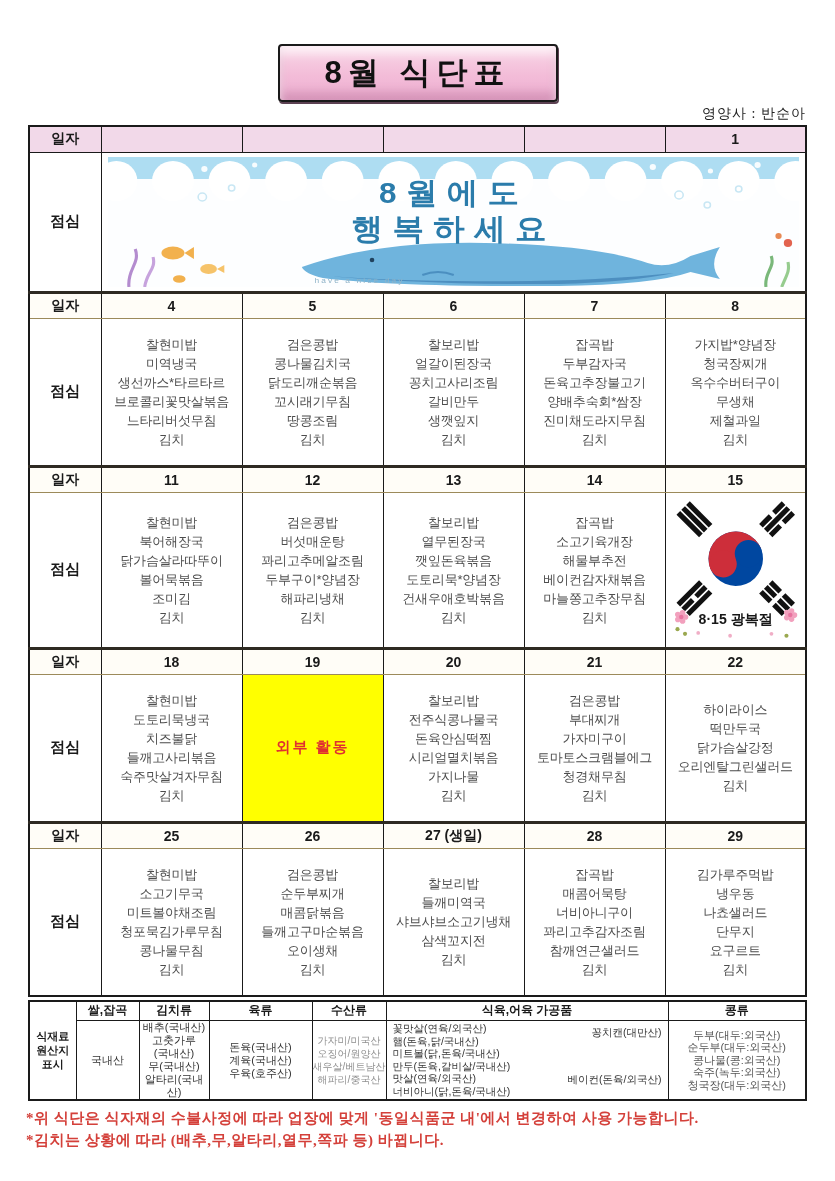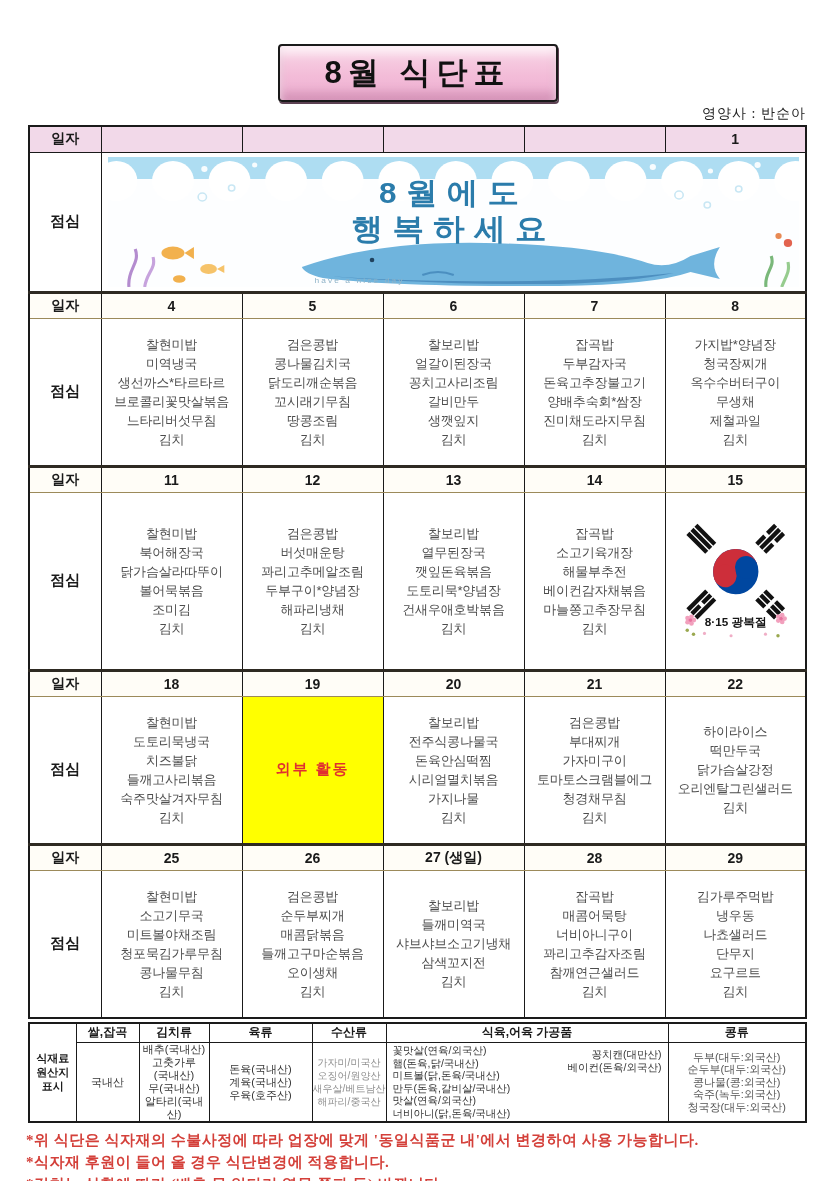--- a/index.html
+++ b/index.html
@@ -29,37 +29,37 @@
   tr.date-row td { height:26px; font-size:14px; font-weight:600; }
   tr.date-row.pink td { background:#f2d9e9; }
   tr.date-row.cream td { background:#fffdf7; border-top:3px solid #2e2a22; border-bottom:1px solid #9c8a5a; }
   td.row-label { font-size:15px; font-weight:bold; background:#ffffff; }
   tr.lunch-row td.menu-cell { height:142px; background:#ffffff; padding:16px 1px; }
   .menu-item { font-size:13px; line-height:19px; color:#4d4d4d; letter-spacing:-0.2px; white-space:nowrap; }
   td.banner-cell { padding:1px 6px; background:#ffffff; height:140px; }
   .banner { width:100%; height:130px; position:relative; }
   .banner svg { width:100%; height:100%; display:block; }
   td.activity-cell { background:#ffff00; color:#e03030; font-size:15px; font-weight:bold; letter-spacing:2px; }
-  td.flag-cell { padding:15px; background:#ffffff; }
+  td.flag-cell { padding:4px; background:#ffffff; }
   .flag-cell svg { width:100%; height:146px; display:block; }
 
   table.origin-table {
     width:777px; margin:3px auto 0 auto; border-collapse:collapse; table-layout:fixed;
     border:2px solid #1a1a1a;
   }
   table.origin-table td { border:1px solid #1a1a1a; vertical-align:middle; background:#fff; }
   td.origin-label { font-size:11px; font-weight:bold; text-align:center; line-height:14px; }
   td.origin-hdr { height:20px; font-size:12px; font-weight:bold; text-align:center; border-bottom:2px solid #1a1a1a; }
   td.origin-cell { height:64px; font-size:11px; text-align:center; line-height:13px; color:#333; }
   td.origin-cell.fish { color:#8f8f8f; font-size:10px; }
   td.origin-cell.beans { line-height:12.5px; color:#555; }
   td.origin-cell.processed { padding:1px 6px; }
   .proc-wrap { display:flex; justify-content:space-between; align-items:stretch; height:100%; }
   .proc-left { text-align:left; font-size:10.5px; line-height:12.5px; color:#333; }
-  .proc-right { display:flex; flex-direction:column; padding:4px 0 12px 0; text-align:right; font-size:10.5px; color:#333; }
+  .proc-right { display:flex; flex-direction:column; justify-content:space-between; padding:4px 0 12px 0; text-align:right; font-size:10.5px; color:#333; }
   .notes { width:790px; margin:6px auto 0 26px;font-weight:bold; }
   .note-line {
     font-family:"Liberation Serif","DejaVu Serif",serif;
     color:#d4403a; font-size:15px; line-height:22px; letter-spacing:0.5px;
   }
 </style>
 </head>
 <body>
 
 <div class="title-wrap">
@@ -451,15 +451,14 @@
           <div>콩나물(콩:외국산)</div>
           <div>숙주(녹두:외국산)</div>
           <div>청국장(대두:외국산)</div>
         </td>
       </tr>
     </tbody>
 </table>
 
 <div class="notes" id="notes">
     <div class="note-line">*위 식단은 식자재의 수불사정에 따라 업장에 맞게 '동일식품군 내'에서 변경하여 사용 가능합니다.</div>
-    <div class="note-line">*식자재 후원이 들어 올 경우 식단변경에 적용합니다.</div>
     <div class="note-line">*김치는 상황에 따라 (배추,무,알타리,열무,쪽파 등) 바뀝니다.</div>
   </div>
 
 </body></html>

